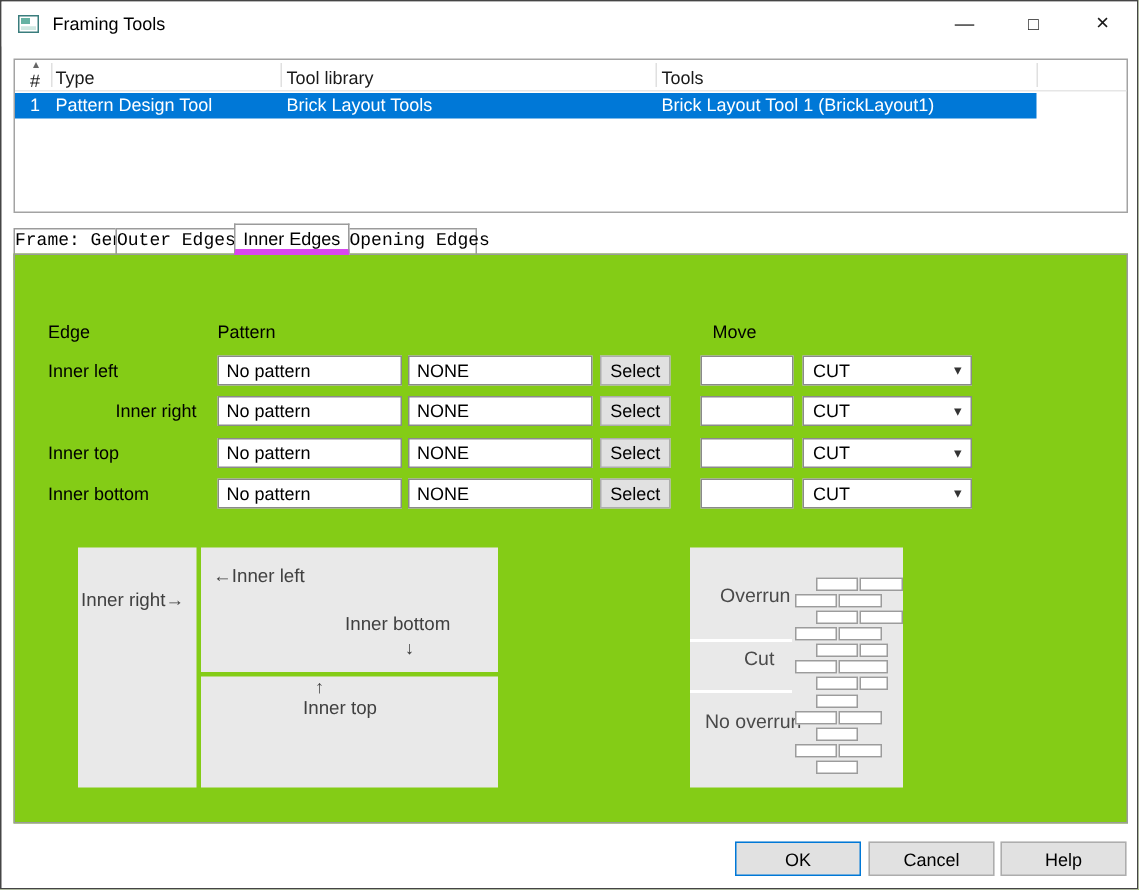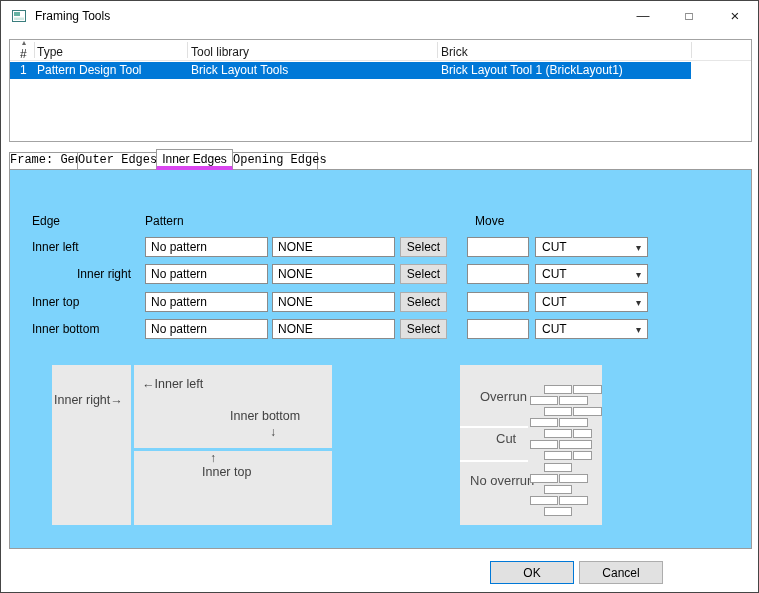--- a/index.html
+++ b/index.html
@@ -32,21 +32,21 @@
   .tt-sort { position: absolute; left: 12px; top: -2px; font-size: 8px; color: #666; }
   .tt-row { position: absolute; left: 0; top: 22px; width: 681px; height: 17px; background: #0078d7; color: #fff; }
   .tt-cell { position: absolute; top: 0; line-height: 17px; white-space: nowrap; }
 
   
   .tab { position: absolute; background: #fff; border: 1px solid #9b9b9b; text-align: center; white-space: nowrap; cursor: default; }
   .tab.inactive { top: 151px; height: 28px; line-height: 15px; z-index: 1; font-family: Liberation Mono, monospace; }
   .tab.active { top: 148px; height: 21px; line-height: 19px; border-bottom: 4px solid #d946ef; z-index: 3; }
 
   
-  .panel { position: absolute; left: 8px; top: 168px; width: 743px; height: 380px; border: 1px solid #9b9b9b; background: #7dd3fc; z-index: 2; }
+  .panel { position: absolute; left: 8px; top: 168px; width: 743px; height: 380px; border: 1px solid #9b9b9b; background: #84cc16; z-index: 2; }
   .hdr { position: absolute; white-space: nowrap; color: #000; }
 
   .row-label { position: absolute; line-height: 20px; white-space: nowrap; }
   .field { position: absolute; height: 20px; background: #fff; border: 1px solid #8a8a8a; line-height: 18px; padding: 0 5px; overflow: hidden; white-space: nowrap; }
   .select-btn { position: absolute; width: 47px; height: 20px; background: #e1e1e1; border: 1px solid #adadad; font: 12px "Liberation Sans", sans-serif; color: #000; text-align: center; cursor: default; }
   .move-input { position: absolute; width: 62px; height: 20px; border: 1px solid #8a8a8a; font: 12px "Liberation Sans", sans-serif; padding: 0 4px; outline: none; }
   .combo { position: absolute; width: 113px; height: 20px; border: 1px solid #8a8a8a; background: #fff; line-height: 18px; padding: 0 6px; cursor: default; }
   .combo .arrow { position: absolute; right: 6px; top: 1px; line-height: 17px; font-size: 10px; color: #333; }
 
   
@@ -84,21 +84,21 @@
     <span class="win-btn btn-max">□</span>
     <span class="win-btn btn-close">×</span>
   </div>
 
   <div class="tool-table">
     <div class="tt-header">
       <span class="tt-sort">▴</span>
       <span class="tt-col" style="left:10px; top:7px;">#</span>
       <span class="tt-col" style="left:27px;">Type</span>
       <span class="tt-col" style="left:181px;">Tool library</span>
-      <span class="tt-col" style="left:431px;">Brick</span>
+      <span class="tt-col" style="left:431px;">Tools</span>
       <span class="tt-sep" style="left:24px;"></span>
       <span class="tt-sep" style="left:177px;"></span>
       <span class="tt-sep" style="left:427px;"></span>
       <span class="tt-sep" style="left:681px;"></span>
     </div>
     <div class="tt-row">
       <span class="tt-cell" style="left:10px;">1</span>
       <span class="tt-cell" style="left:27px;">Pattern Design Tool</span>
       <span class="tt-cell" style="left:181px;">Brick Layout Tools</span>
       <span class="tt-cell" style="left:431px;">Brick Layout Tool 1 (BrickLayout1)</span>
@@ -195,14 +195,15 @@
       <div class="brick" style="left:84px;  top:120px; width:28px;"></div>
       <div class="brick" style="left:70px;  top:131px; width:28px;"></div>
       <div class="brick" style="left:99px;  top:131px; width:29px;"></div>
       <div class="brick" style="left:84px;  top:142px; width:28px;"></div>
     </div>
 
   </div>
 
   <button class="footer-btn ok" style="left:489px;">OK</button>
   <button class="footer-btn cancel" style="left:578px;">Cancel</button>
+  <button class="footer-btn help" style="left:666px;">Help</button>
 
 </div>
 
 </body></html>

